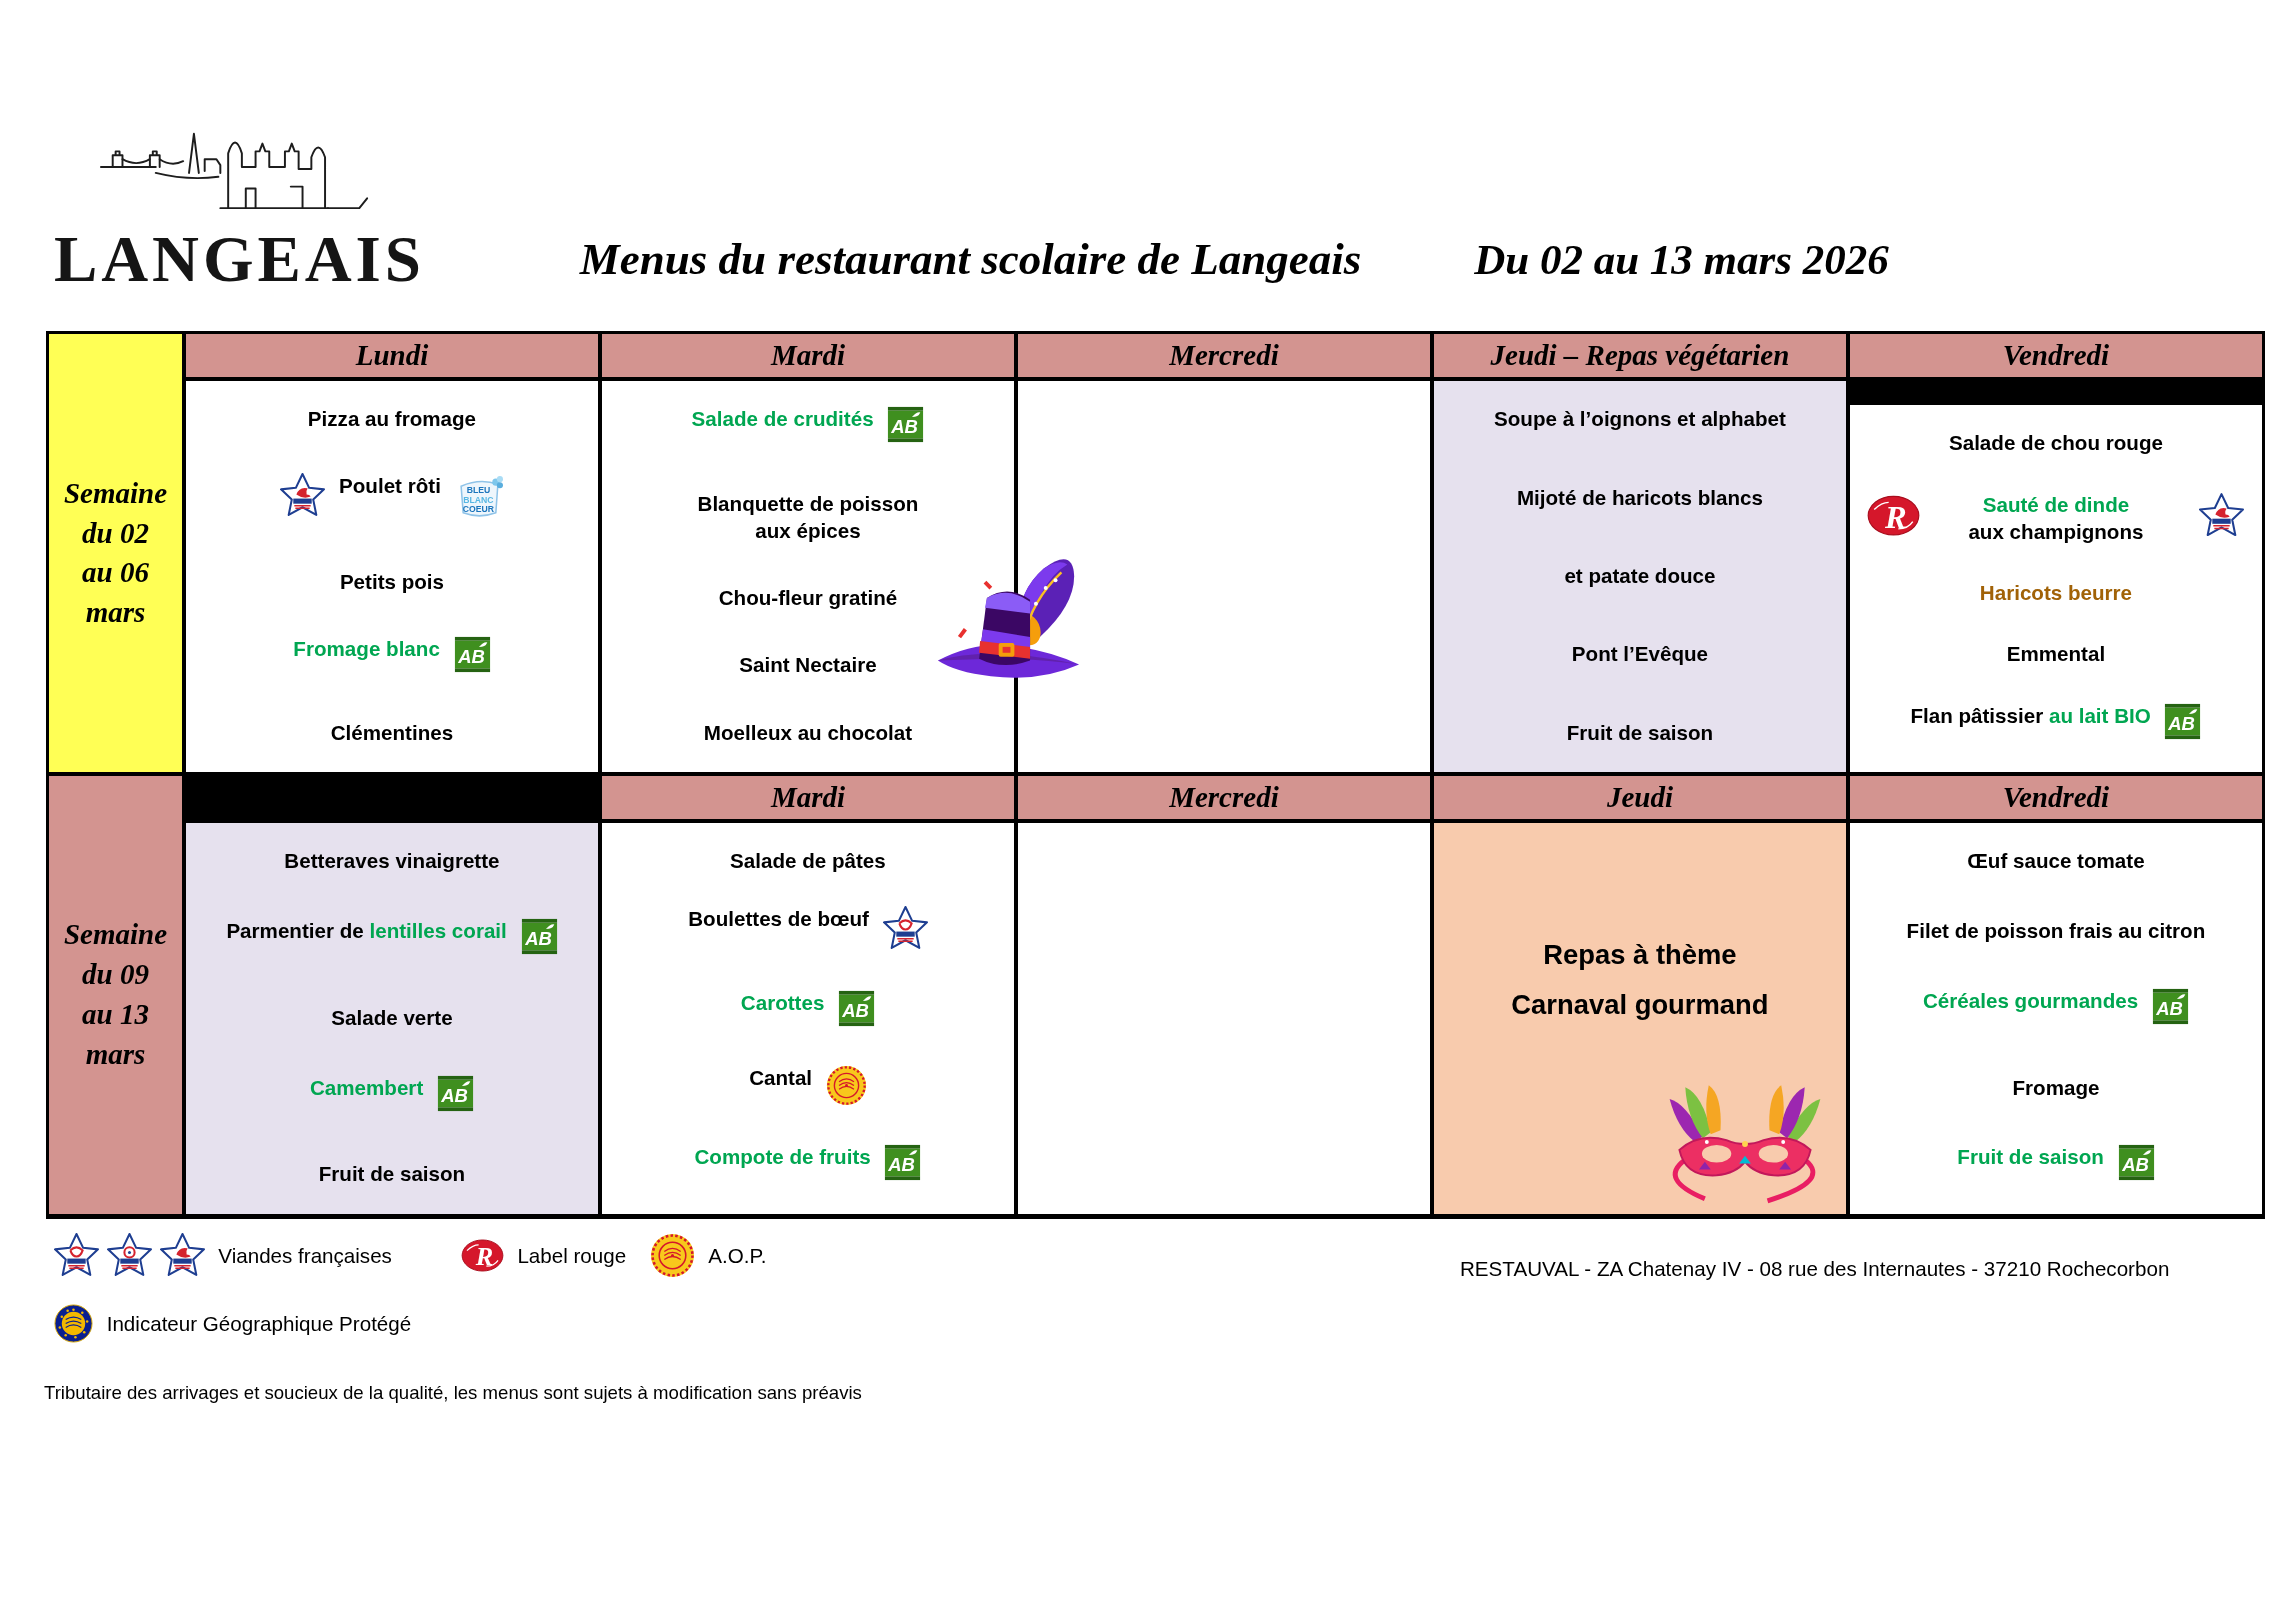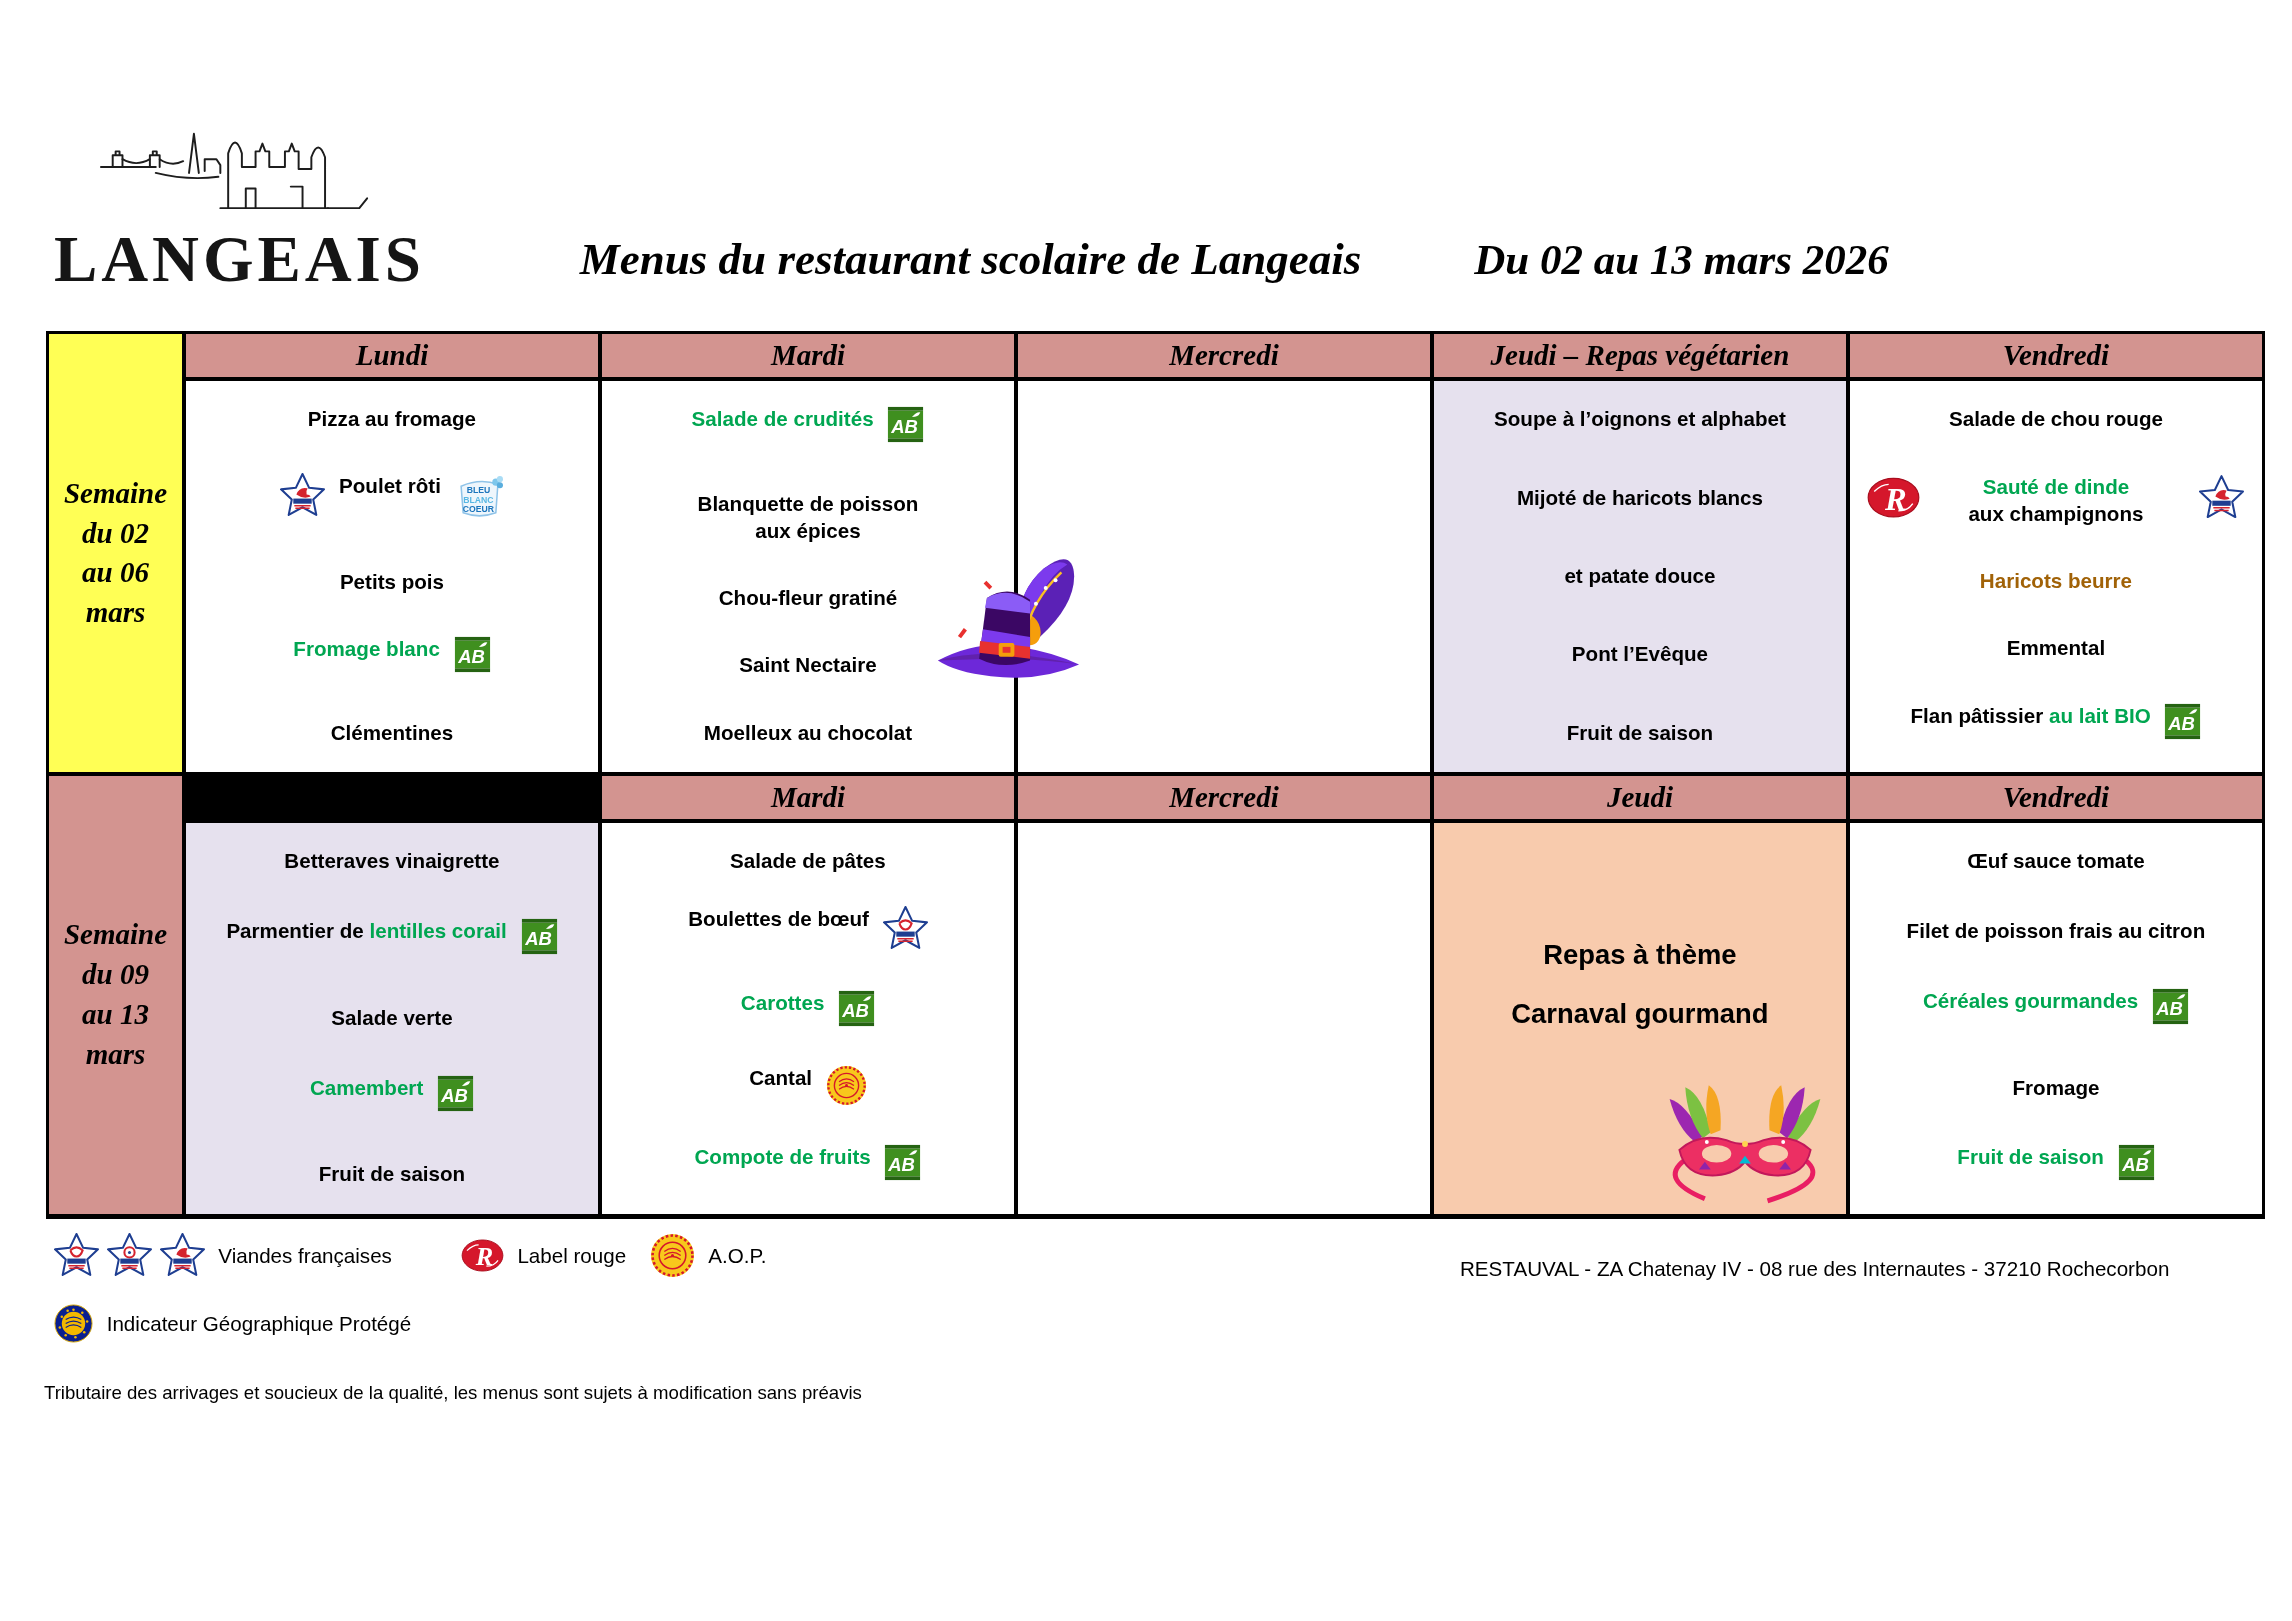--- a/index.html
+++ b/index.html
@@ -25,21 +25,21 @@
   .day-header{display:flex;align-items:center;justify-content:center;
               font-family:"Liberation Serif",serif;font-style:italic;font-weight:600;font-size:29px;}
   .content-cell{display:flex;flex-direction:column;justify-content:space-between;
                 padding:25.5px 7.8px;align-items:center;}
   .menu-item{position:relative;display:flex;align-items:flex-start;justify-content:center;gap:13.7px;
              width:100%;font-weight:bold;font-size:20.6px;line-height:1.3;text-align:center;
              white-space:pre-line;}
   .menu-item .txt{white-space:pre-line;}
   .edge-left{position:absolute;left:9.8px;top:50%;transform:translateY(-50%);}
   .edge-right{position:absolute;right:9.8px;top:50%;transform:translateY(-50%);}
-  .theme-cell{display:flex;flex-direction:column;align-items:center;padding-top:116px;gap:27px;
+  .theme-cell{display:flex;flex-direction:column;align-items:center;padding-top:116px;gap:18px;
               font-weight:bold;font-size:27.4px;}
   .deco{position:absolute;z-index:6;pointer-events:none;}
   .licon{display:inline-flex;align-items:center;}
   
   .legend-row{position:absolute;display:flex;align-items:center;gap:9.8px;font-size:20.6px;}
   .legend-text{margin-left:3.9px;}
   .icon-strip{display:inline-flex;gap:7.8px;align-items:center;}
   .address{position:absolute;left:1460px;top:1257px;width:745px;font-size:20.6px;}
   .disclaimer{position:absolute;left:44px;top:1382px;font-size:18.6px;}
 </style>
@@ -140,21 +140,21 @@
       <div class="cell content-cell" style="grid-area: 2 / 4;"></div>
       <div class="cell day-header" style="grid-area: 1 / 5; background: rgb(211, 148, 144);">Jeudi – Repas végétarien</div>
       <div class="cell content-cell" style="grid-area: 2 / 5; background: rgb(230, 225, 238);">
         <div class="menu-item"><span class="txt"><span style="color:#000">Soupe à l’oignons et alphabet</span></span></div>
         <div class="menu-item"><span class="txt"><span style="color:#000">Mijoté de haricots blancs</span></span></div>
         <div class="menu-item"><span class="txt"><span style="color:#000">et patate douce</span></span></div>
         <div class="menu-item"><span class="txt"><span style="color:#000">Pont l’Evêque</span></span></div>
         <div class="menu-item"><span class="txt"><span style="color:#000">Fruit de saison</span></span></div>
       </div>
       <div class="cell day-header" style="grid-area: 1 / 6; background: rgb(211, 148, 144);">Vendredi</div>
-      <div class="cell content-cell" style="grid-area: 2 / 6;">
+      <div class="cell content-cell" style="grid-area: 2 / 6; margin-top: 24px;">
         <div class="menu-item"><span class="txt"><span style="color:#000">Salade de chou rouge</span></span></div>
         <div class="menu-item"><span class="edge-left"><span class="licon"><svg width="53" height="41" viewBox="0 0 44 34" style="font-size:21px">
                 <ellipse cx="22" cy="17" rx="21" ry="16" fill="#d5172b" stroke="#a90e1e"></ellipse>
                 <text x="24" y="27" font-family="Liberation Serif,serif" font-style="italic" font-weight="bold" font-size="27" fill="#fff" text-anchor="middle">R</text>
                 <path d="M6 12 q6 -6 12 -6 M26 28 q8 0 12 -6" stroke="#fff" stroke-width="1.2" fill="none"></path>
               </svg></span></span><span class="txt"><span style="color:#00a651">Sauté de dinde</span><span style="color:#000">
 aux champignons</span></span><span class="edge-right"><span class="licon"><svg width="45" height="45" viewBox="0 0 44 44">
 <path d="M22 1 L28.5 14.5 43 16 32.5 26 35.5 41 22 33.5 8.5 41 11.5 26 1 16 15.5 14.5 Z" fill="#fff" stroke="#1e3e91" stroke-width="2" stroke-linejoin="round"></path>
 <path d="M16 21 q3 -8 11 -6 q-2 3 -1 6 q3 0 4 2 q-7 3 -14 -2" fill="#d5232e"></path>
 <rect x="13" y="25" width="18" height="5" fill="#1e3e91"></rect>

